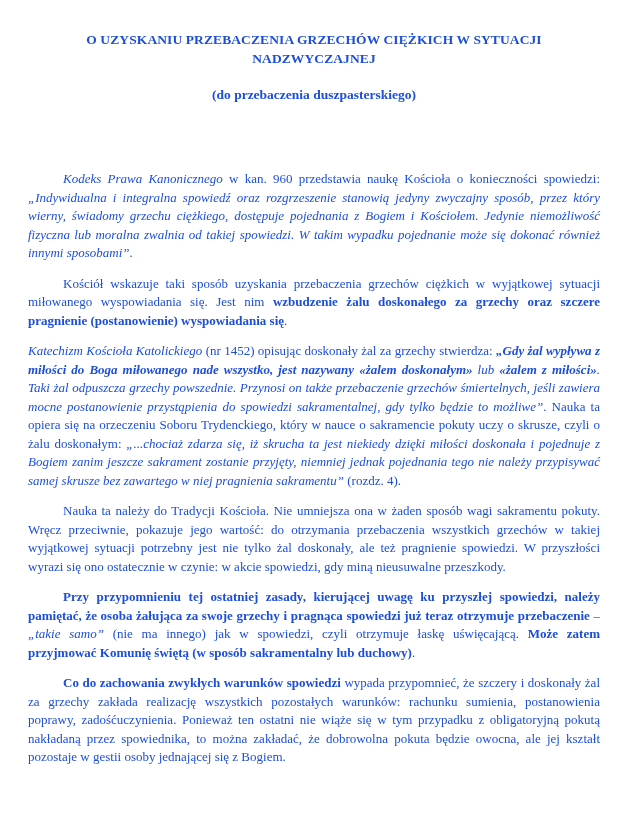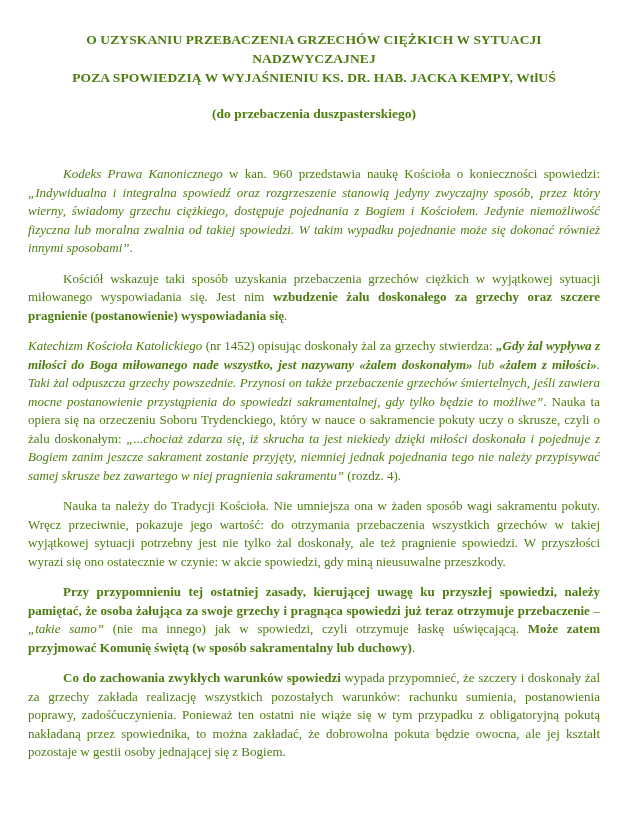--- a/index.html
+++ b/index.html
@@ -6,42 +6,42 @@
     margin: 0;
     padding: 0;
     background: #ffffff;
   }
   .page {
     position: relative;
     width: 628px;
     height: 837px;
     box-sizing: border-box;
     background: #ffffff;
-    color: #4d7c0f;
+    color: #1d4ed8;
     padding: 30px 28px 18px 28px;
     overflow: hidden;
     font-family: "Liberation Serif", "DejaVu Serif", serif;
   }
   .doc-header {
     text-align: center;
   }
   .doc-title-line {
     font-size: 13.5px;
     line-height: 19px;
     font-weight: bold;
     letter-spacing: 0.1px;
   }
   .doc-subtitle {
     font-size: 13.5px;
     line-height: 19px;
     font-weight: bold;
     margin-top: 17px;
   }
   .doc-body {
-    margin-top: 42px;
+    margin-top: 66px;
     font-size: 13px;
     line-height: 18.5px;
     text-align: justify;
   }
   .doc-body p {
     margin: 0 0 12px 0;
   }
   .doc-body p.indent {
     text-indent: 35px;
   }
@@ -49,21 +49,20 @@
   .r-i { font-style: italic; font-weight: normal; }
   .r-b { font-style: normal; font-weight: bold; }
   .r-bi { font-style: italic; font-weight: bold; }
 </style>
 </head>
 <body>
 
 <div class="page">
   <div class="doc-header">
     <div class="doc-title-line">O UZYSKANIU PRZEBACZENIA GRZECHÓW CIĘŻKICH W SYTUACJI NADZWYCZAJNEJ</div>
-    <div class="doc-title-line">POZA SPOWIEDZIĄ W WYJAŚNIENIU KS. DR. HAB. JACKA KEMPY, WtlUŚ</div>
     <div class="doc-subtitle">(do przebaczenia duszpasterskiego)</div>
   </div>
   <div class="doc-body" id="doc-body">
       <p class="indent"><span class="r-i">Kodeks Prawa Kanonicznego</span><span class="r-n"> w kan. 960 przedstawia naukę Kościoła o konieczności spowiedzi: </span><span class="r-i">„Indywidualna i integralna spowiedź oraz rozgrzeszenie stanowią jedyny zwyczajny sposób, przez który wierny, świadomy grzechu ciężkiego, dostępuje pojednania z Bogiem i Kościołem. Jedynie niemożliwość fizyczna lub moralna zwalnia od takiej spowiedzi. W takim wypadku pojednanie może się dokonać również innymi sposobami”</span><span class="r-n">.</span></p>
       <p class="indent"><span class="r-n">Kościół wskazuje taki sposób uzyskania przebaczenia grzechów ciężkich w wyjątkowej sytuacji miłowanego wyspowiadania się. Jest nim </span><span class="r-b">wzbudzenie żalu doskonałego za grzechy oraz szczere pragnienie (postanowienie) wyspowiadania się</span><span class="r-n">.</span></p>
       <p><span class="r-i">Katechizm Kościoła Katolickiego</span><span class="r-n"> (nr 1452) opisując doskonały żal za grzechy stwierdza: </span><span class="r-bi">„Gdy żal wypływa z miłości do Boga miłowanego nade wszystko, jest nazywany «żalem doskonałym»</span><span class="r-i"> lub </span><span class="r-bi">«żalem z miłości»</span><span class="r-i">. Taki żal odpuszcza grzechy powszednie. Przynosi on także przebaczenie grzechów śmiertelnych, jeśli zawiera mocne postanowienie przystąpienia do spowiedzi sakramentalnej, gdy tylko będzie to możliwe”</span><span class="r-n">. Nauka ta opiera się na orzeczeniu Soboru Trydenckiego, który w nauce o sakramencie pokuty uczy o skrusze, czyli o żalu doskonałym: </span><span class="r-i">„...chociaż zdarza się, iż skrucha ta jest niekiedy dzięki miłości doskonała i pojednuje z Bogiem zanim jeszcze sakrament zostanie przyjęty, niemniej jednak pojednania tego nie należy przypisywać samej skrusze bez zawartego w niej pragnienia sakramentu”</span><span class="r-n"> (rozdz. 4).</span></p>
       <p class="indent"><span class="r-n">Nauka ta należy do Tradycji Kościoła. Nie umniejsza ona w żaden sposób wagi sakramentu pokuty. Wręcz przeciwnie, pokazuje jego wartość: do otrzymania przebaczenia wszystkich grzechów w takiej wyjątkowej sytuacji potrzebny jest nie tylko żal doskonały, ale też pragnienie spowiedzi. W przyszłości wyrazi się ono ostatecznie w czynie: w akcie spowiedzi, gdy miną nieusuwalne przeszkody.</span></p>
       <p class="indent"><span class="r-b">Przy przypomnieniu tej ostatniej zasady, kierującej uwagę ku przyszłej spowiedzi, należy pamiętać, że osoba żałująca za swoje grzechy i pragnąca spowiedzi już teraz otrzymuje przebaczenie</span><span class="r-n"> – </span><span class="r-i">„takie samo”</span><span class="r-n"> (nie ma innego) jak w spowiedzi, czyli otrzymuje łaskę uświęcającą. </span><span class="r-b">Może zatem przyjmować Komunię świętą (w sposób sakramentalny lub duchowy)</span><span class="r-n">.</span></p>
       <p class="indent"><span class="r-b">Co do zachowania zwykłych warunków spowiedzi</span><span class="r-n"> wypada przypomnieć, że szczery i doskonały żal za grzechy zakłada realizację wszystkich pozostałych warunków: rachunku sumienia, postanowienia poprawy, zadośćuczynienia. Ponieważ ten ostatni nie wiąże się w tym przypadku z obligatoryjną pokutą nakładaną przez spowiednika, to można zakładać, że dobrowolna pokuta będzie owocna, ale jej kształt pozostaje w gestii osoby jednającej się z Bogiem.</span></p>
     </div>

